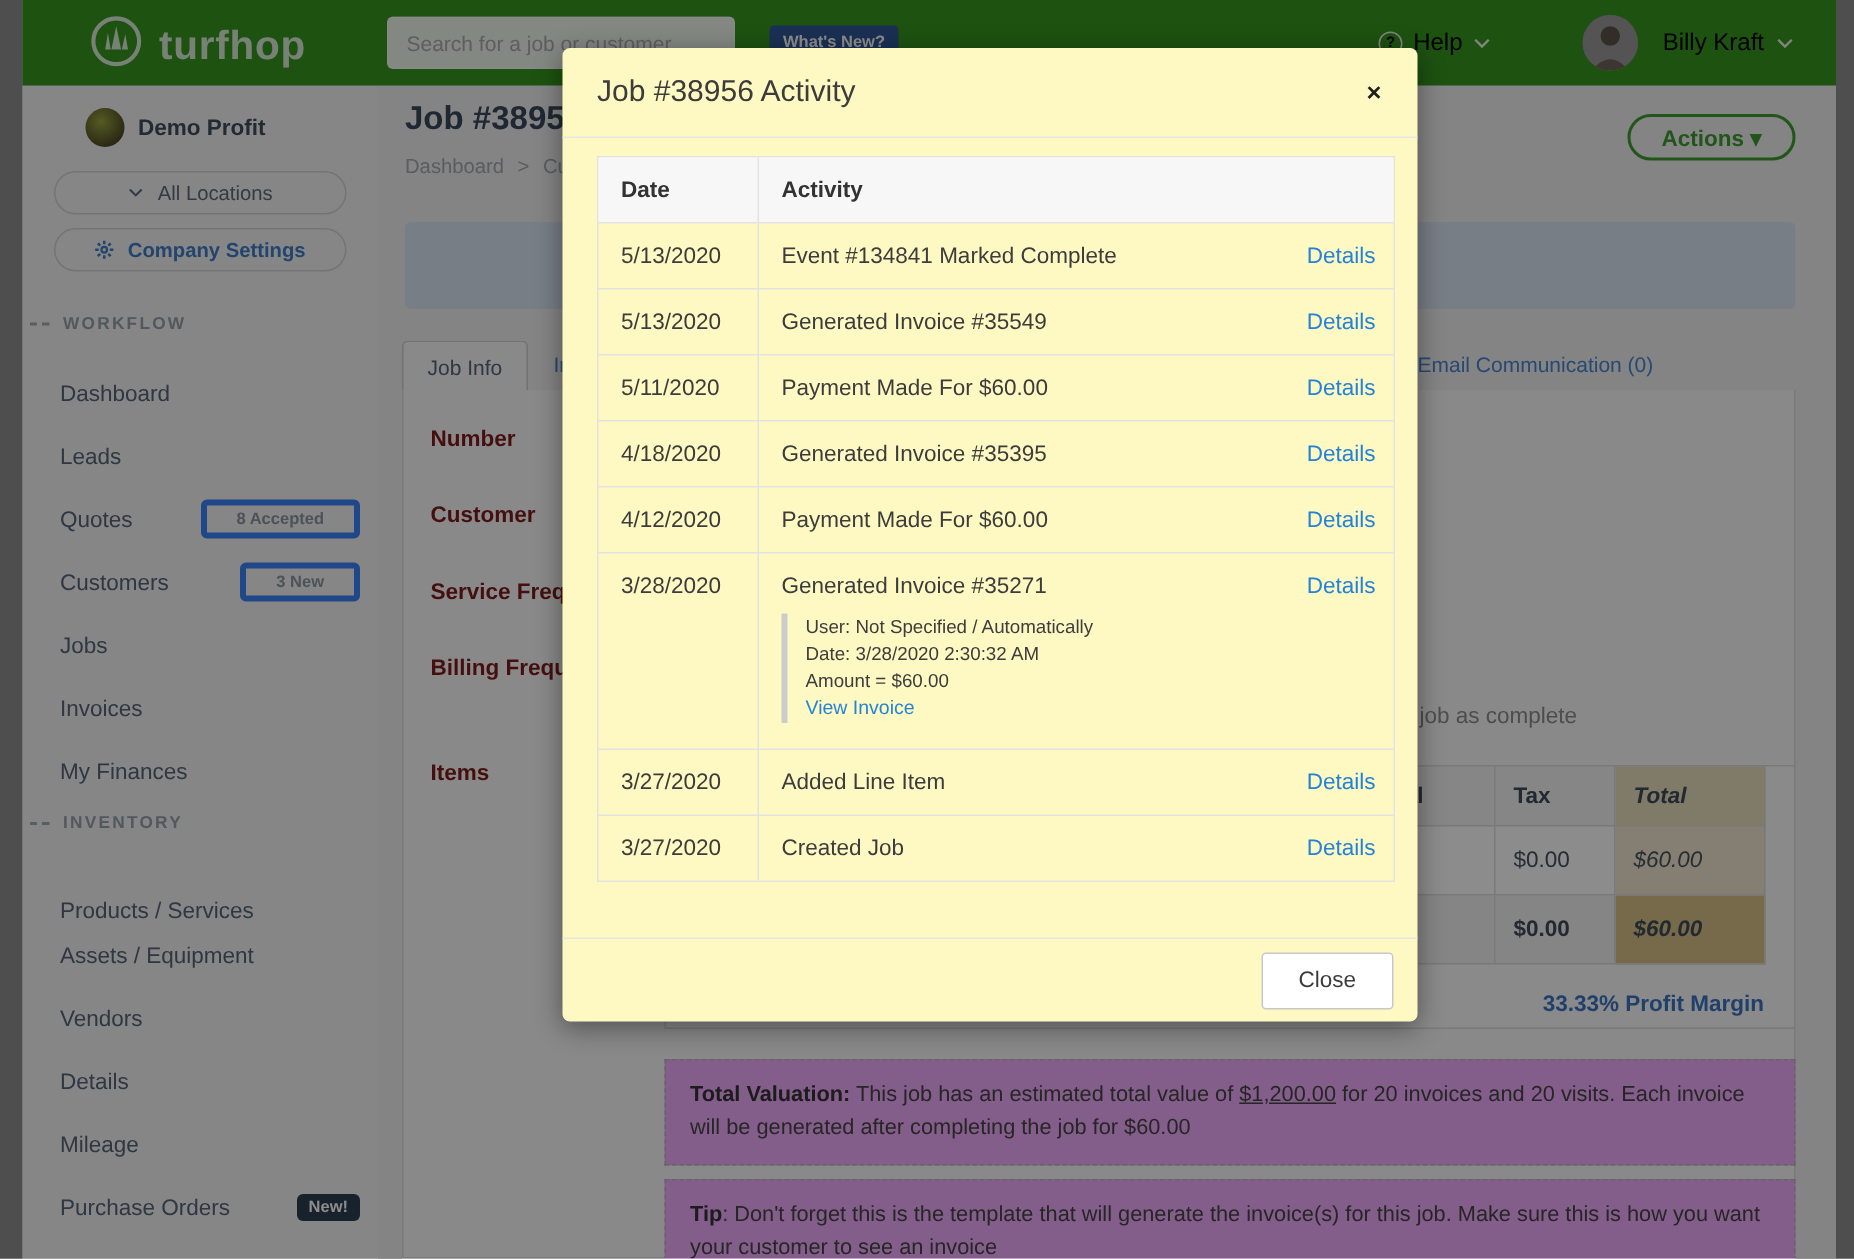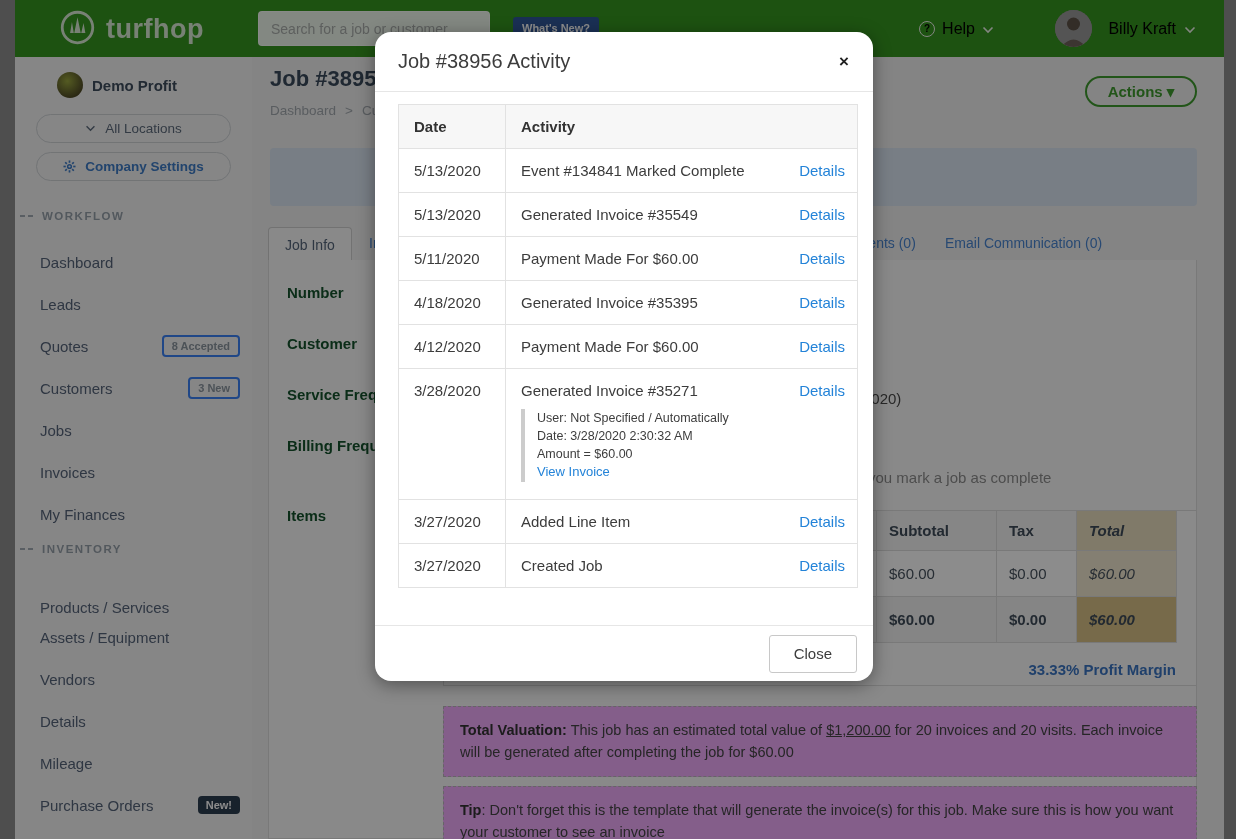--- a/index.html
+++ b/index.html
@@ -27,34 +27,34 @@
   .company-logo { width: 26px; height: 26px; border-radius: 50%; background: radial-gradient(circle at 40% 35%, #9aa63f, #5c5a2a 60%, #352c18); }
   .company-name { font-size: 15px; font-weight: 700; color: #3e4d5e; }
   .side-pill { position: absolute; left: 21px; width: 195px; height: 29px; border: 1px solid #cfd3d6; border-radius: 15px; background: transparent; display: flex; align-items: center; justify-content: center; gap: 9px; font-size: 13.5px; cursor: pointer; }
   .pill-loc { top: 57px; color: #5d6b7c; }
   .pill-set { top: 95px; color: #3e7cc7; font-weight: 600; }
   .section-head { position: absolute; left: 5px; display: flex; align-items: center; gap: 9px; }
   .dash-icon { width: 13px; height: 2px; background: linear-gradient(to right, #a2abb4 0 5px, transparent 5px 8px, #a2abb4 8px 13px); }
   .section-title { font-size: 11.5px; font-weight: 700; letter-spacing: 1.5px; color: #96a0aa; }
   .nav-item { position: absolute; left: 0; width: 237px; height: 42px; display: flex; align-items: center; justify-content: space-between; padding: 0 12px 0 25px; cursor: pointer; }
   .nav-item span.lbl { font-size: 15px; color: #56647a; }
-  .badge-outline { font-size: 11px; font-weight: 700; color: #8b959f; border: 2px solid #3b82f6; border-radius: 4px; padding: 3px 8px; background: transparent; }
+  .badge-outline { font-size: 11px; font-weight: 700; color: #8b959f; border: 4px solid #3b82f6; border-radius: 4px; padding: 3px 20px; background: transparent; }
   .badge-solid { font-size: 11px; font-weight: 700; color: #fff; background: #2d3e50; border-radius: 4px; padding: 3px 8px; }
 
   
   .page-title { position: absolute; left: 255px; top: 66px; font-size: 22px; font-weight: 700; color: #39495b; }
   .breadcrumb { position: absolute; left: 255px; top: 103px; font-size: 13.5px; color: #a3a9af; display: flex; gap: 9px; }
   .breadcrumb a { color: #a3a9af; text-decoration: none; cursor: pointer; }
   .actions-btn { position: absolute; left: 1070px; top: 76px; width: 112px; height: 31px; border: 2px solid #3f9b2f; border-radius: 16px; background: transparent; color: #3f9b2f; font-size: 15px; font-weight: 600; cursor: pointer; }
   .alert-box { position: absolute; left: 255px; top: 148px; width: 927px; height: 58px; background: #dae6f3; border-radius: 4px; }
   .tabbar { position: absolute; left: 253px; top: 227px; width: 929px; height: 34px; border-bottom: 1px solid #cfcfcf; }
   .tab-active { position: absolute; left: 0; top: 0; height: 34px; padding: 0 16px; background: #fafafa; border: 1px solid #cfcfcf; border-bottom: none; border-radius: 4px 4px 0 0; display: flex; align-items: center; font-size: 14px; color: #55657a; cursor: pointer; }
   .tab-link { position: absolute; top: 8px; font-size: 14px; color: #4a86d2; cursor: pointer; white-space: nowrap; }
   .panel { position: absolute; left: 253px; top: 260px; width: 929px; height: 579px; background: #fafafa; border: 1px solid #dcdcdc; border-top: none; }
-  .field-label { position: absolute; left: 272px; font-size: 15px; font-weight: 700; color: #14532d; }
+  .field-label { position: absolute; left: 272px; font-size: 15px; font-weight: 700; color: #7f1d1d; }
   .frag { position: absolute; font-size: 15px; color: #4a4a4a; }
   .frag-gray { position: absolute; font-size: 15px; color: #8d8d8d; }
 
   .items-box { position: absolute; left: 428px; top: 510px; width: 754px; height: 176px; background: #fbfbfb; border: 1px solid #ddd; }
   .itable { position: absolute; left: 423px; top: -1px; border-collapse: collapse; }
   .itable td { border: 1px solid #ddd; font-size: 15px; color: #47525e; padding: 0 12px; height: 40px; }
   .itable .c0 { width: 9px; padding: 0; }
   .itable .c1 { width: 120px; }
   .itable .c2 { width: 80px; }
   .itable .c3 { width: 100px; font-style: italic; }
@@ -65,21 +65,21 @@
   .itable tr.tt td { height: 46px; background: #f2f2f2; font-weight: 700; color: #3f4c59; }
   .itable tr.tt td.c3 { background: #d9c187; }
   .profit { position: absolute; right: 20px; top: 150px; font-size: 15px; font-weight: 700; color: #3b76c4; cursor: pointer; }
 
   .dashed-box { position: absolute; left: 428px; width: 754px; background: #f0abfc; border: 1px dashed #b9b9b9; padding: 12px 16px; font-size: 14.5px; line-height: 1.55; color: #454545; }
   .dashed-box b { color: #333; }
   .val-link { color: #454545; text-decoration: underline; cursor: pointer; }
 
   
   .backdrop { position: absolute; inset: 0; background: rgba(0,0,0,0.45); z-index: 40; }
-  .modal { position: absolute; left: 375px; top: 32px; width: 498px; height: 649px; background: #ffffff; border-radius: 16px; box-shadow: 0 4px 18px rgba(0,0,0,0.4); z-index: 50; }
+  .modal { position: absolute; left: 375px; top: 32px; width: 570px; height: 649px; background: #fef9c3; border-radius: 5px; box-shadow: 0 4px 18px rgba(0,0,0,0.4); z-index: 50; }
   .modal-header { height: 60px; border-bottom: 1px solid #e6e6e6; display: flex; align-items: center; justify-content: space-between; padding: 0 24px 0 23px; }
   .modal-title { font-size: 20px; font-weight: 500; color: #3c3c3c; }
   .modal-close { font-size: 17px; font-weight: 700; color: #1f1f1f; background: none; border: none; cursor: pointer; line-height: 1; }
   .modal-body { padding: 12px 15px 0 23px; }
   .m-table { border: 1px solid #e2e2e2; }
   .m-head, .m-row { display: flex; border-top: 1px solid #e2e2e2; }
   .m-head { border-top: none; background: #f7f7f7; }
   .m-date { width: 107px; flex: 0 0 107px; border-right: 1px solid #e2e2e2; padding: 13px 0 13px 15px; font-size: 15px; color: #3c3c3c; }
   .m-head .m-date, .m-head .m-act { font-weight: 700; color: #333; }
   .m-act { flex: 1; padding: 13px 12px 13px 15px; font-size: 15px; color: #3c3c3c; }

